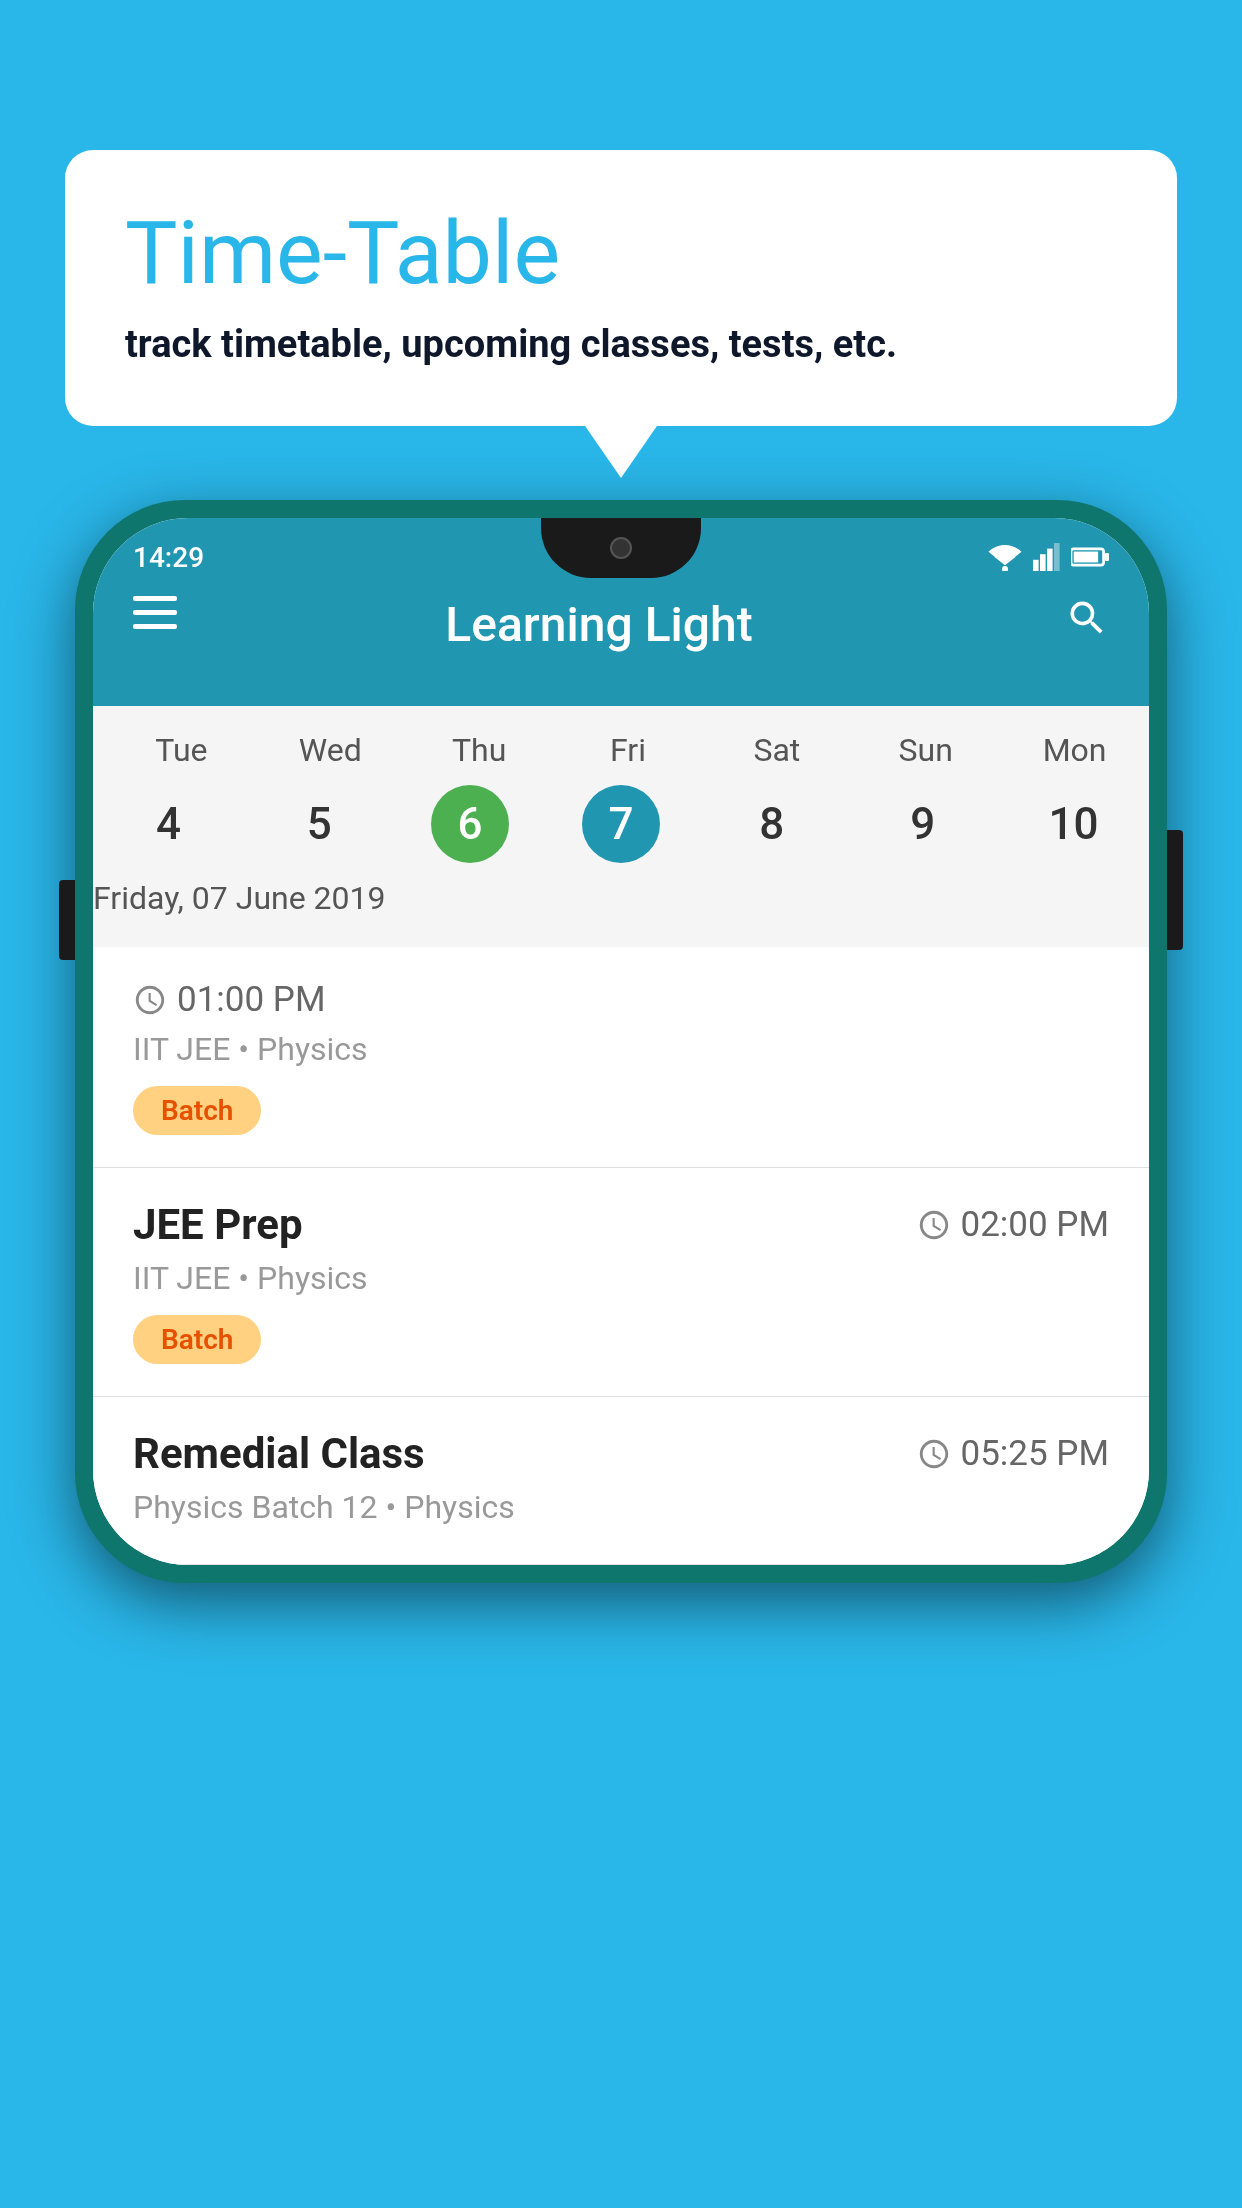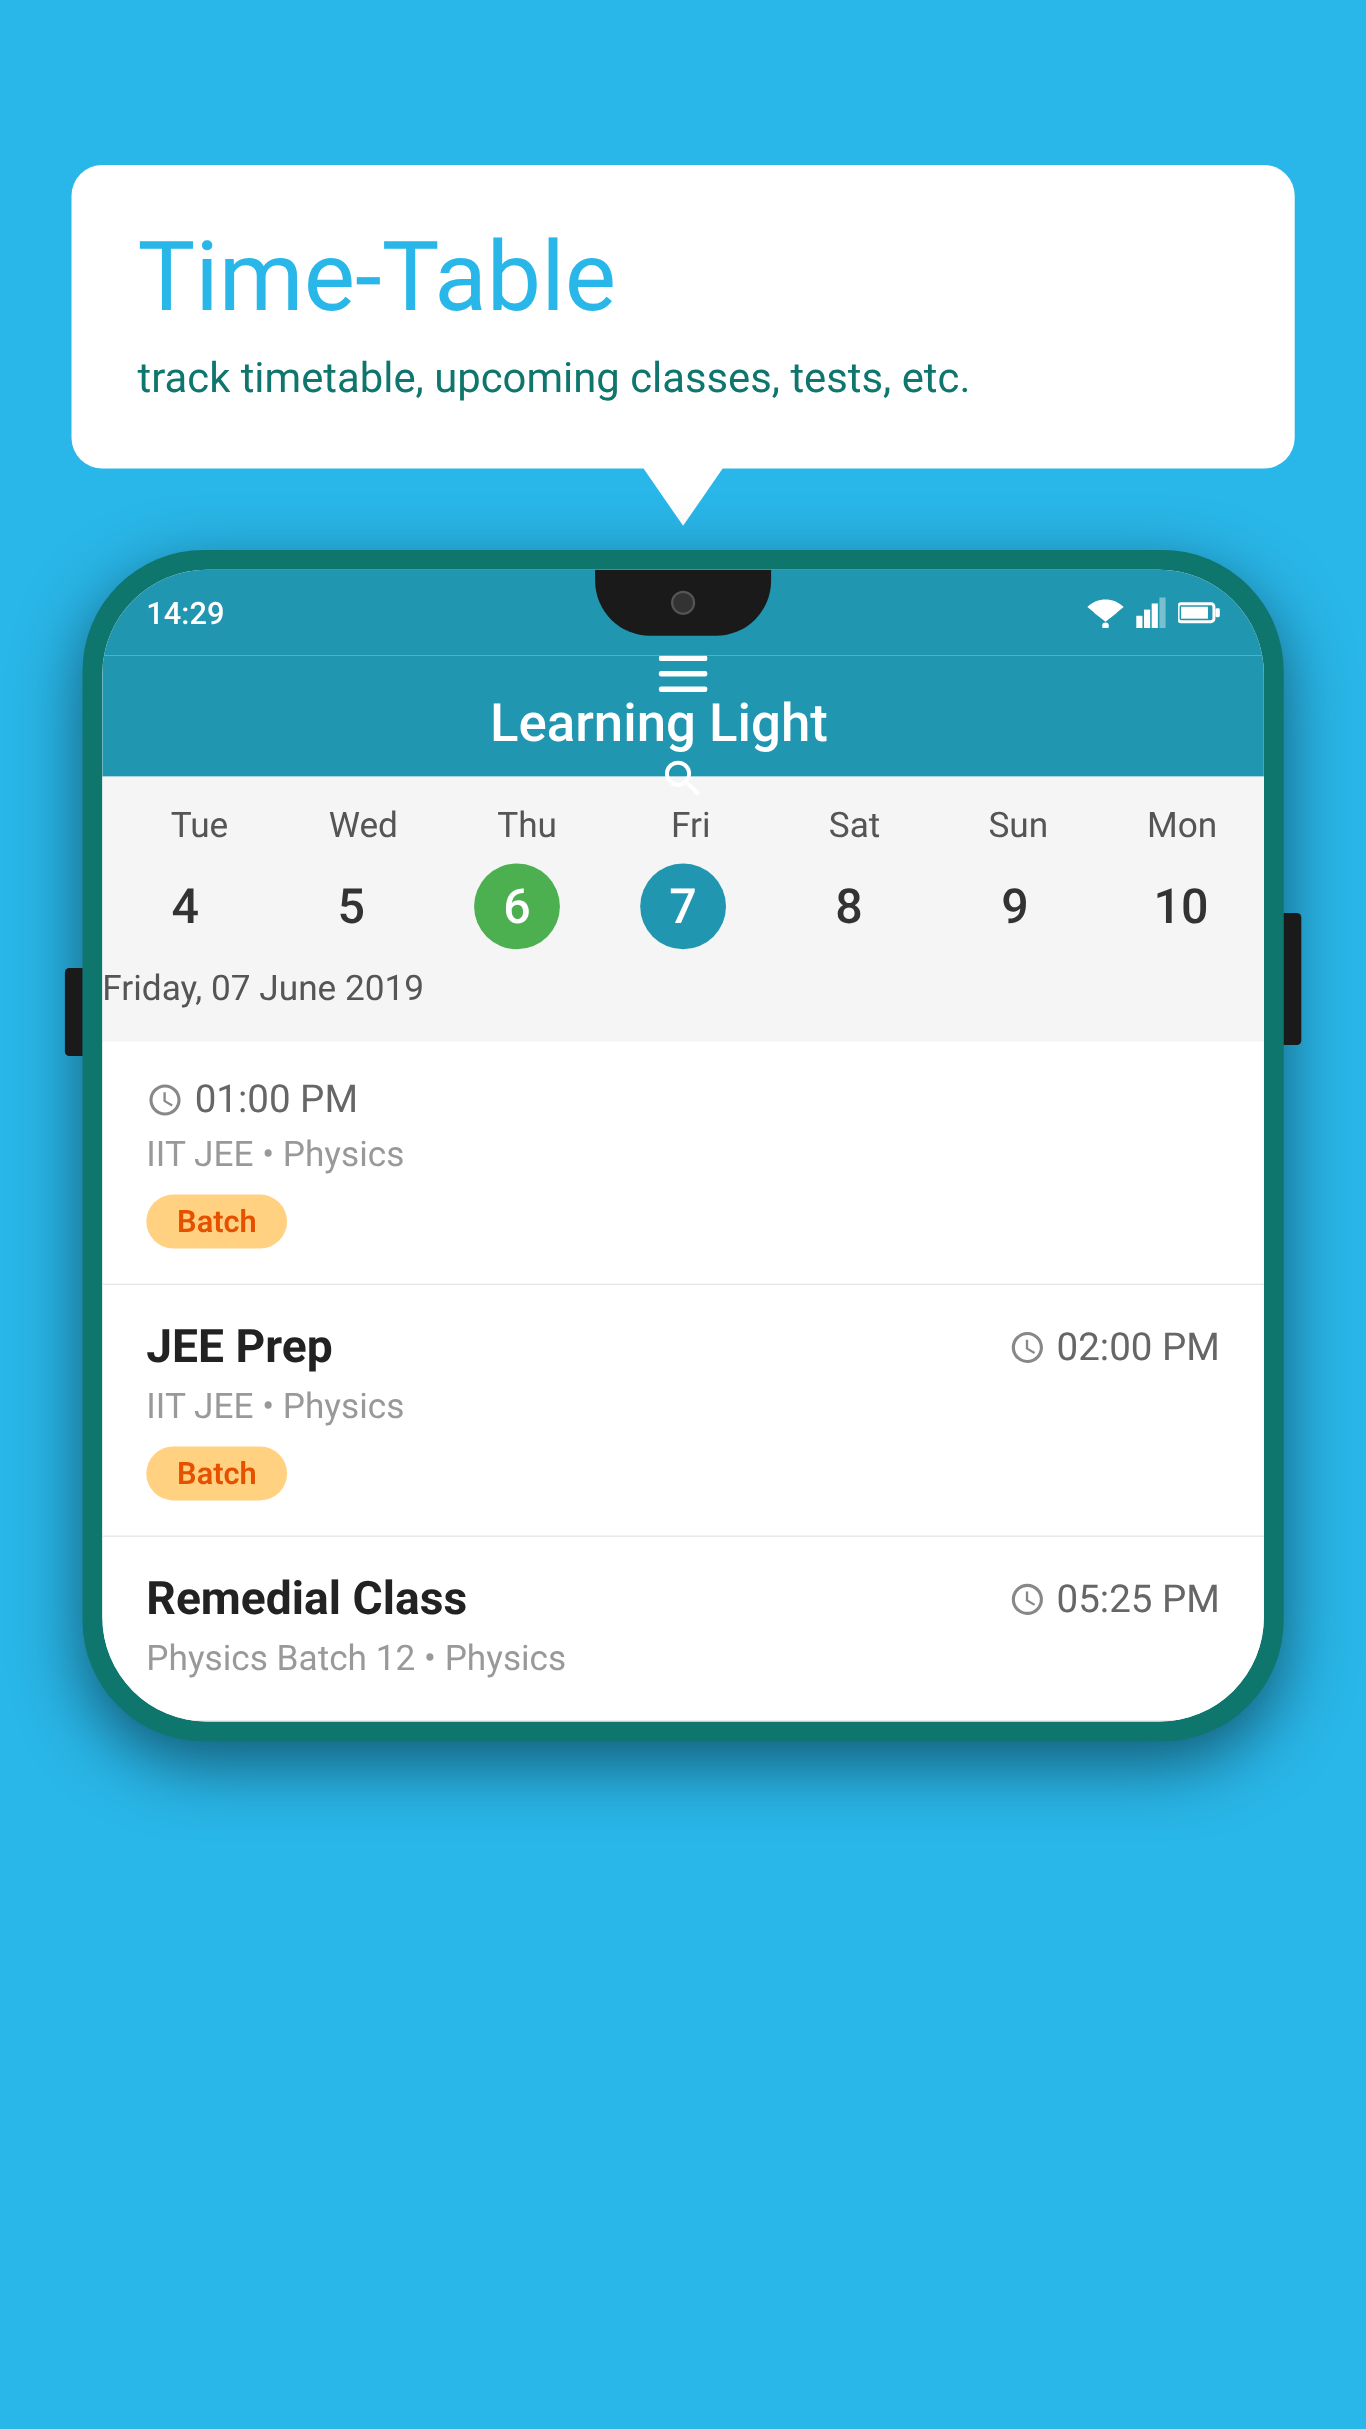--- a/index.html
+++ b/index.html
@@ -46,22 +46,22 @@
     .bubble-title {
       font-size: 88px;
       font-weight: 400;
       color: #29b6e8;
       line-height: 1.1;
       margin-bottom: 20px;
     }
 
     .bubble-subtitle {
       font-size: 38px;
-      color: #0f766e;
-      font-weight: 400;
+      color: #0f172a;
+      font-weight: 700;
     }
 
     
     .phone-wrapper {
       position: absolute;
       top: 500px;
       left: 75px;
       right: 75px;
     }
 
@@ -150,23 +150,21 @@
 
     .status-icons svg {
       fill: white;
     }
 
     
     .app-bar {
       background: #2196b0;
       height: 110px;
       display: flex;
-      align-items: center;
       padding: 0 40px;
-      flex-direction: column;
     }
 
     .hamburger-icon {
       display: flex;
       flex-direction: column;
       gap: 9px;
       cursor: pointer;
     }
 
     .hamburger-icon span {

